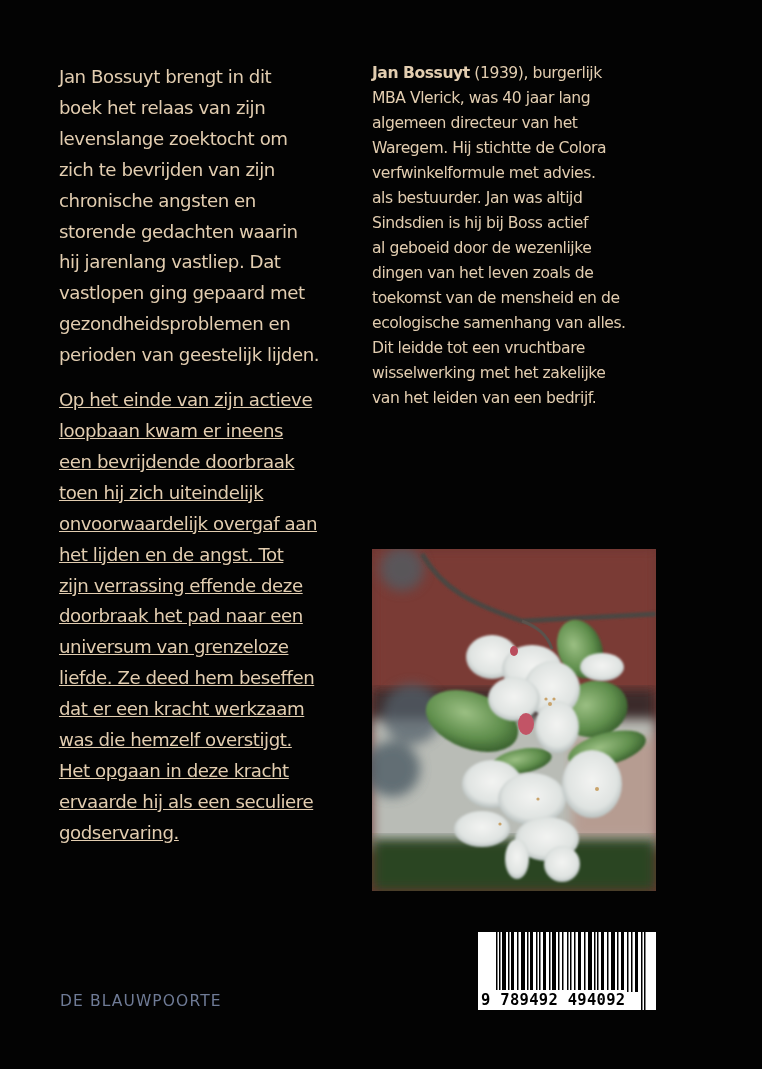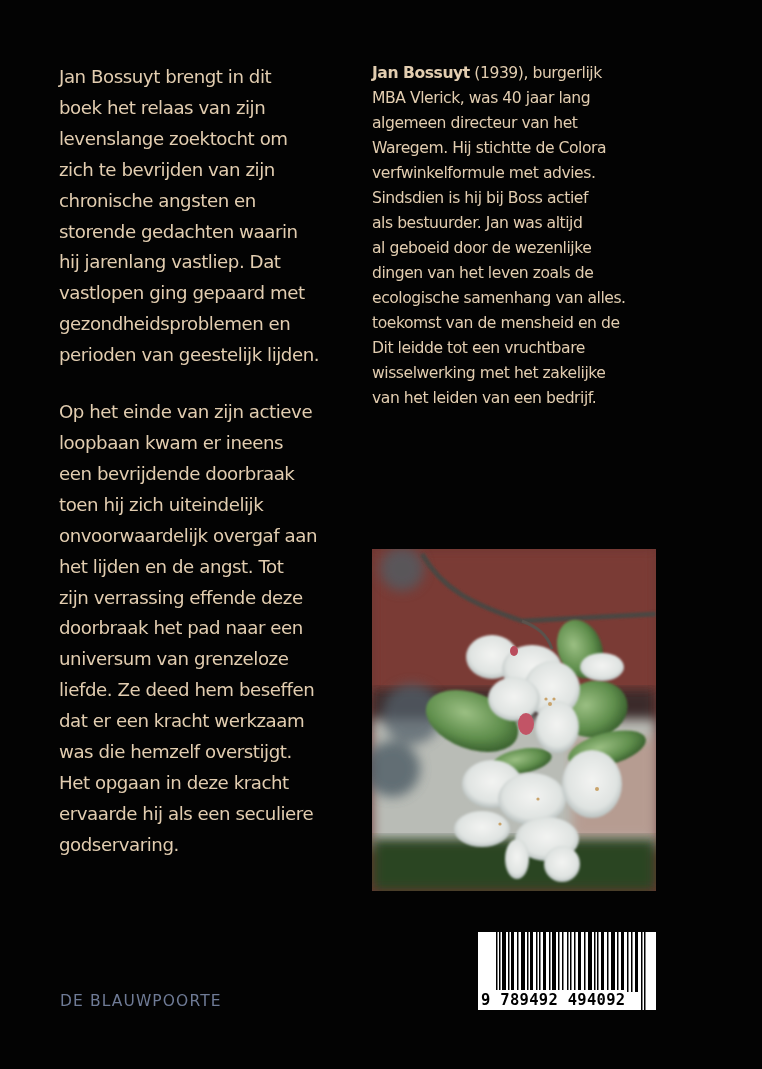--- a/index.html
+++ b/index.html
@@ -18,21 +18,21 @@
   .col-left {
     position: absolute;
     left: 59px;
     top: 62px;
     width: 300px;
     font-size: 18.2px;
     line-height: 30.9px;
     letter-spacing: -0.45px;
   }
   .col-left p { margin: 0; }
-  .col-left p + p { margin-top: 26px; }
+  .col-left p + p { margin-top: 14px; text-decoration: underline; }
   .line { display: block; white-space: nowrap; }
 
   .col-right {
     position: absolute;
     left: 372px;
     top: 61px;
     width: 300px;
     font-size: 15.6px;
     line-height: 25.0px;
     letter-spacing: -0.45px;
@@ -123,26 +123,26 @@
     <span class="line">godservaring.</span>
   </p>
 </div>
 
 <div class="col-right">
   <span class="line"><b>Jan Bossuyt</b><span> (1939), burgerlijk</span></span>
   <span class="line">MBA Vlerick, was 40 jaar lang</span>
   <span class="line">algemeen directeur van het</span>
   <span class="line">Waregem. Hij stichtte de Colora</span>
   <span class="line">verfwinkelformule met advies.</span>
+  <span class="line">als bestuurder. Jan was altijd</span>
   <span class="line">Sindsdien is hij bij Boss actief</span>
-  <span class="line">als bestuurder. Jan was altijd</span>
   <span class="line">al geboeid door de wezenlijke</span>
   <span class="line">dingen van het leven zoals de</span>
+  <span class="line">toekomst van de mensheid en de</span>
   <span class="line">ecologische samenhang van alles.</span>
-  <span class="line">toekomst van de mensheid en de</span>
   <span class="line">Dit leidde tot een vruchtbare</span>
   <span class="line">wisselwerking met het zakelijke</span>
   <span class="line">van het leiden van een bedrijf.</span>
 </div>
 
 <div class="photo">
   <svg width="284" height="342" viewBox="0 0 284 342">
     <defs>
       <filter id="blur6">
           <feGaussianBlur stdDeviation="6"></feGaussianBlur>

